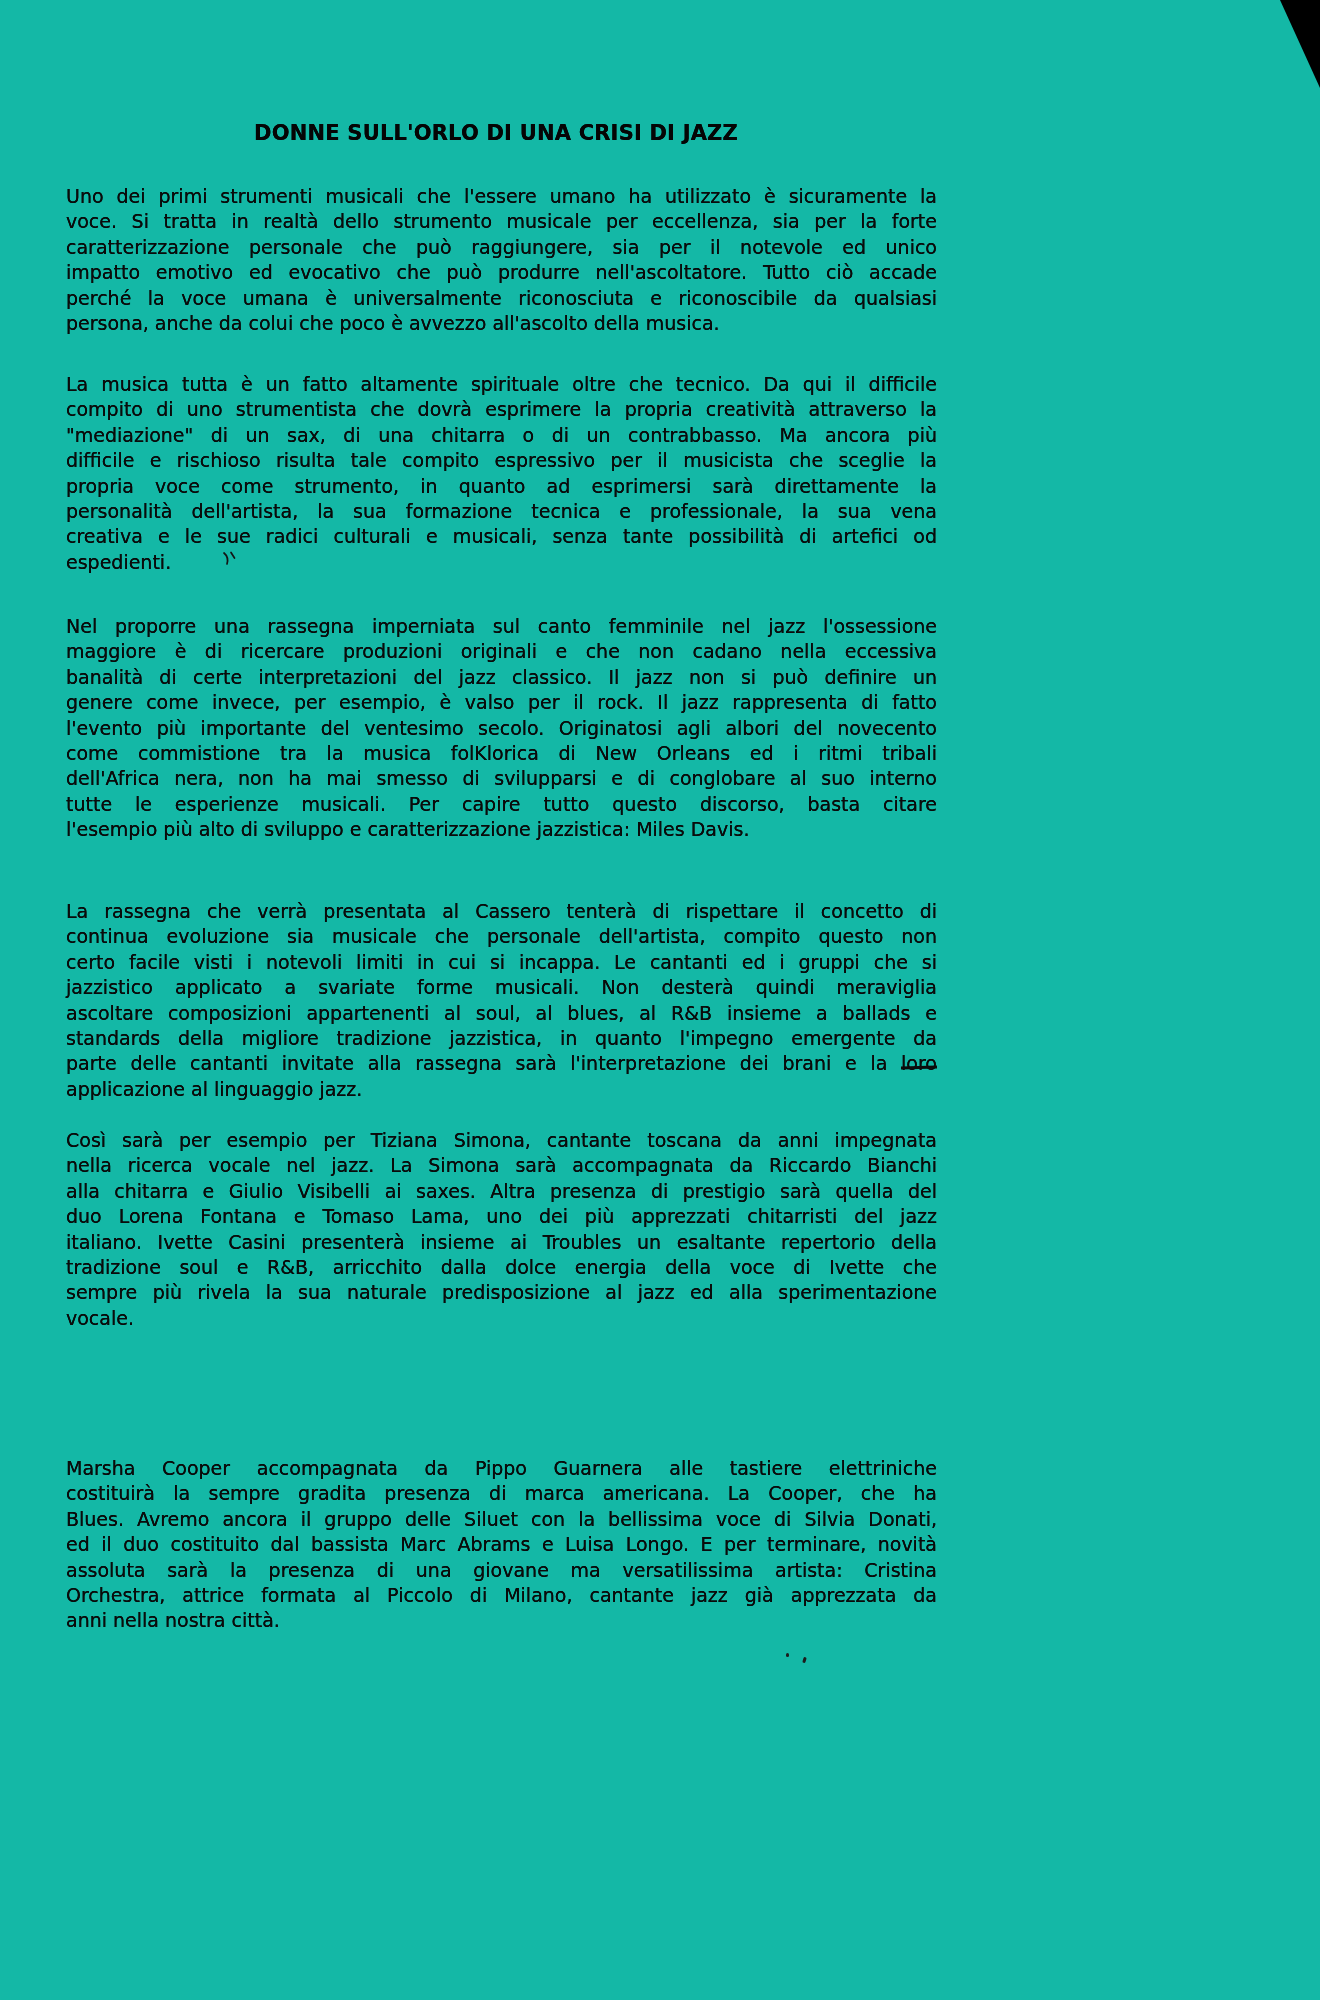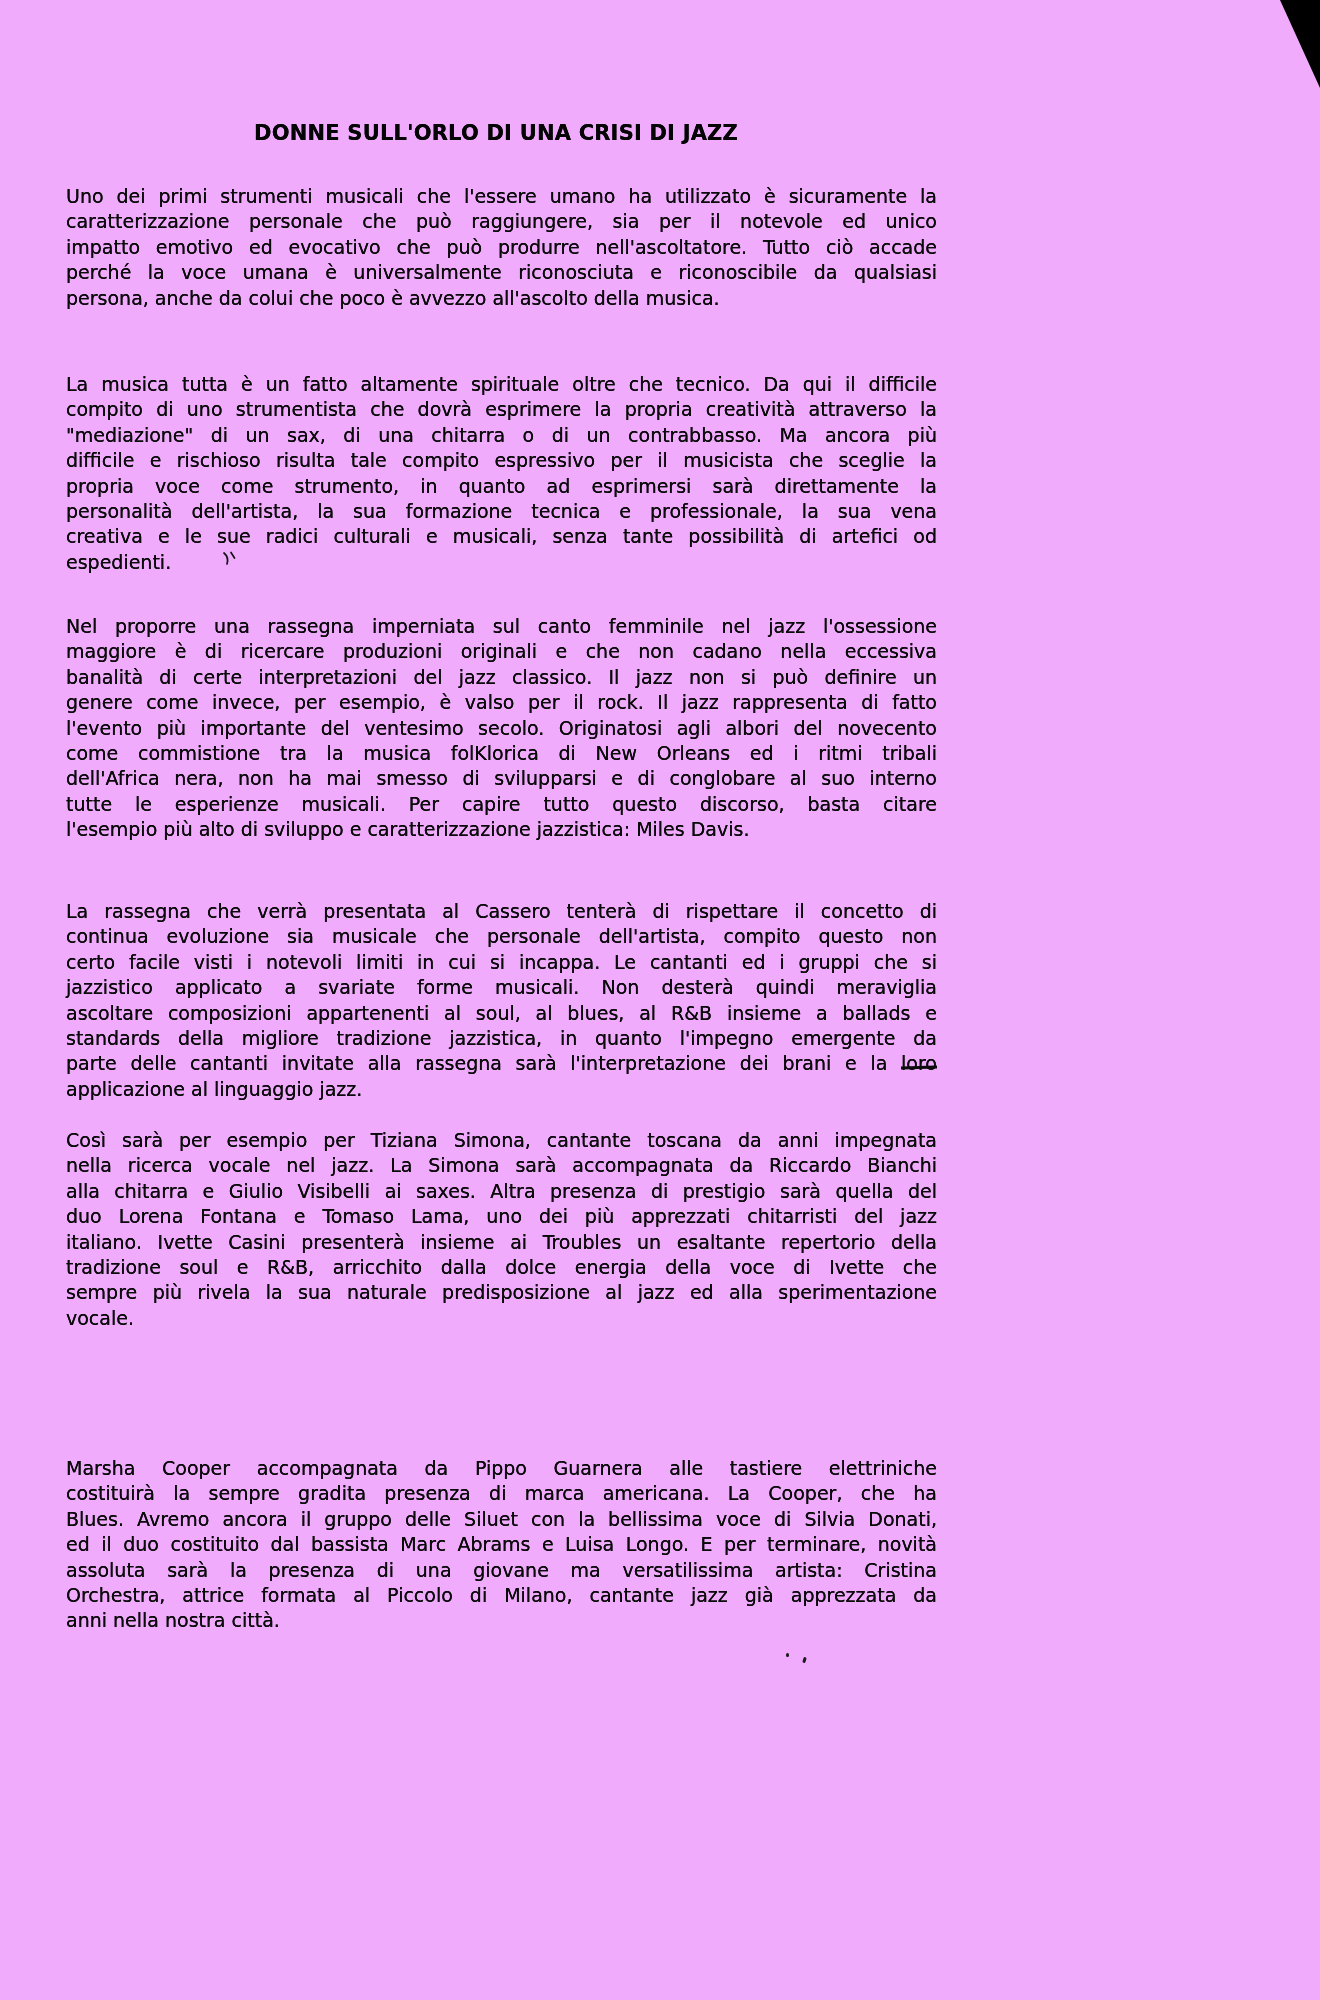--- a/index.html
+++ b/index.html
@@ -4,21 +4,21 @@
 <style>
   html, body {
     margin: 0;
     padding: 0;
     background: #ffffff;
   }
   .page {
     position: relative;
     width: 1320px;
     height: 2000px;
-    background: #f0abfc;
+    background: #14b8a6;
     overflow: hidden;
     font-family: "DejaVu Sans", sans-serif;
     color: #0b0b0b;
   }
   
   .corner-artifact {
     position: absolute;
     top: 0;
     right: 0;
     width: 40px;
@@ -99,20 +99,21 @@
 <body>
 
 <div class="page">
 
   <div class="corner-artifact"></div>
 
   <h1 class="title">DONNE SULL'ORLO DI UNA CRISI DI JAZZ</h1>
 
   <div class="para" style="top:184px">
       <div class="line">Uno dei primi strumenti musicali che l'essere umano ha utilizzato è sicuramente la</div>
+      <div class="line">voce. Si tratta in realtà dello strumento musicale per eccellenza, sia per la forte</div>
       <div class="line">caratterizzazione personale che può raggiungere, sia per il notevole ed unico</div>
       <div class="line">impatto emotivo ed evocativo che può produrre nell'ascoltatore. Tutto ciò accade</div>
       <div class="line">perché la voce umana è universalmente riconosciuta e riconoscibile da qualsiasi</div>
       <div class="line last">persona, anche da colui che poco è avvezzo all'ascolto della musica.</div>
     </div>
   <div class="para" style="top:372px">
       <div class="line">La musica tutta è un fatto altamente spirituale oltre che tecnico. Da qui il difficile</div>
       <div class="line">compito di uno strumentista che dovrà esprimere la propria creatività attraverso la</div>
       <div class="line">"mediazione" di un sax, di una chitarra o di un contrabbasso. Ma ancora più</div>
       <div class="line">difficile e rischioso risulta tale compito espressivo per il musicista che sceglie la</div>

